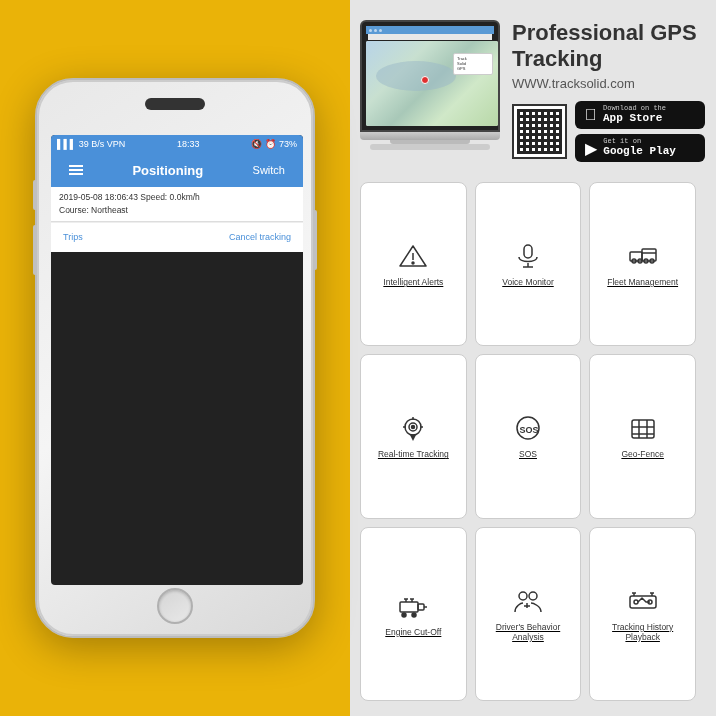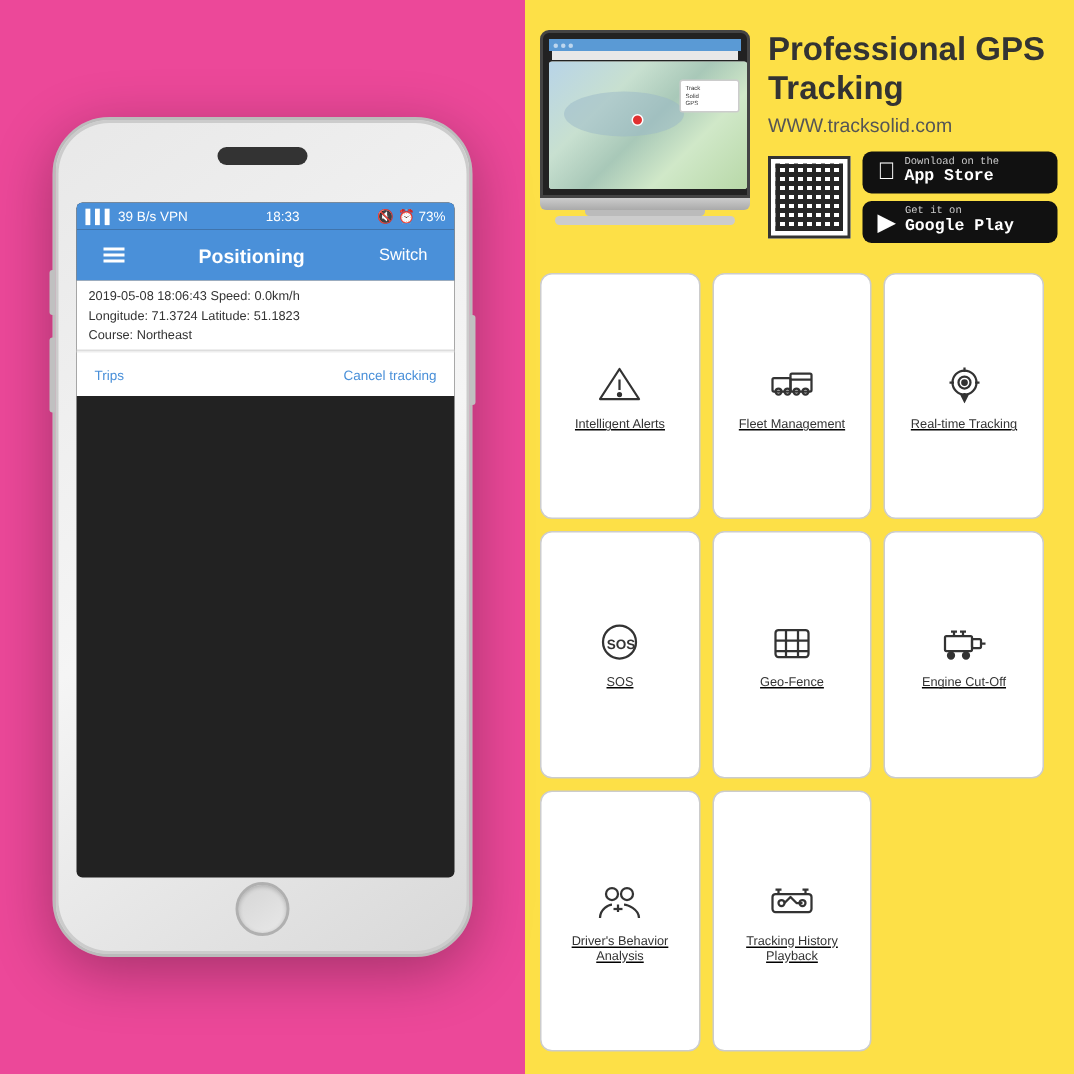--- a/index.html
+++ b/index.html
@@ -12,21 +12,21 @@
       display: flex;
     }
 
     
     .left-panel {
       width: 350px;
       height: 716px;
       display: flex;
       align-items: center;
       justify-content: center;
-      background: #ec4899;
+      background: #eab308;
       position: relative;
     }
 
     .phone-container {
       position: relative;
       width: 280px;
       height: 560px;
     }
 
     
@@ -212,21 +212,21 @@
     }
     .bottom-bar .cancel-link {
       color: #4a90d9;
       font-size: 9px;
     }
 
     
     .right-panel {
       width: 366px;
       height: 716px;
-      background: #fde047;
+      background: #e5e5e5;
       padding: 20px 20px 15px 10px;
       display: flex;
       flex-direction: column;
     }
 
     
     .laptop-area {
       display: flex;
       align-items: flex-start;
       margin-bottom: 10px;
@@ -501,21 +501,20 @@
             <span></span>
               <span></span>
               <span></span>
           </div>
           <span class="nav-title">Positioning</span>
           <span class="nav-switch">Switch</span>
         </div>
 
         <div class="info-bar">
           <div>2019-05-08 18:06:43  Speed: 0.0km/h</div>
-          <div>Longitude: 71.3724  Latitude: 51.1823</div>
           <div>Course:  Northeast</div>
         </div>
 
         <div class="map-area">
           <div class="map-aerial">
 
             <div class="road-diagonal road2"></div>
 
           </div>
         </div>
@@ -597,20 +596,31 @@
       <div class="feature-icon">
         <svg viewBox="0 0 30 26" fill="none" stroke="#333" stroke-width="1.5">
           <polygon points="15,3 28,23 2,23" stroke-linejoin="round"></polygon>
           <line x1="15" y1="10" x2="15" y2="17"></line>
           <circle cx="15" cy="20" r="1" fill="#333"></circle>
         </svg>
       </div>
       <span class="feature-label">Intelligent Alerts</span>
     </div>
 
+    <div class="feature-item">
+      <div class="feature-icon">
+        <svg viewBox="0 0 30 26" fill="none" stroke="#333" stroke-width="1.5">
+          <rect x="11" y="2" width="8" height="13" rx="4"></rect>
+          <path d="M6,14 C6,20 24,20 24,14"></path>
+          <line x1="15" y1="20" x2="15" y2="24"></line>
+          <line x1="10" y1="24" x2="20" y2="24"></line>
+        </svg>
+      </div>
+      <span class="feature-label">Voice Monitor</span>
+    </div>
 
     <div class="feature-item">
       <div class="feature-icon">
         <svg viewBox="0 0 30 26" fill="none" stroke="#333" stroke-width="1.5">
           <rect x="2" y="9" width="12" height="9" rx="1"></rect>
           <circle cx="6" cy="18" r="2"></circle>
           <circle cx="12" cy="18" r="2"></circle>
           <rect x="14" y="6" width="14" height="12" rx="1"></rect>
           <circle cx="18" cy="18" r="2"></circle>
           <circle cx="24" cy="18" r="2"></circle>

